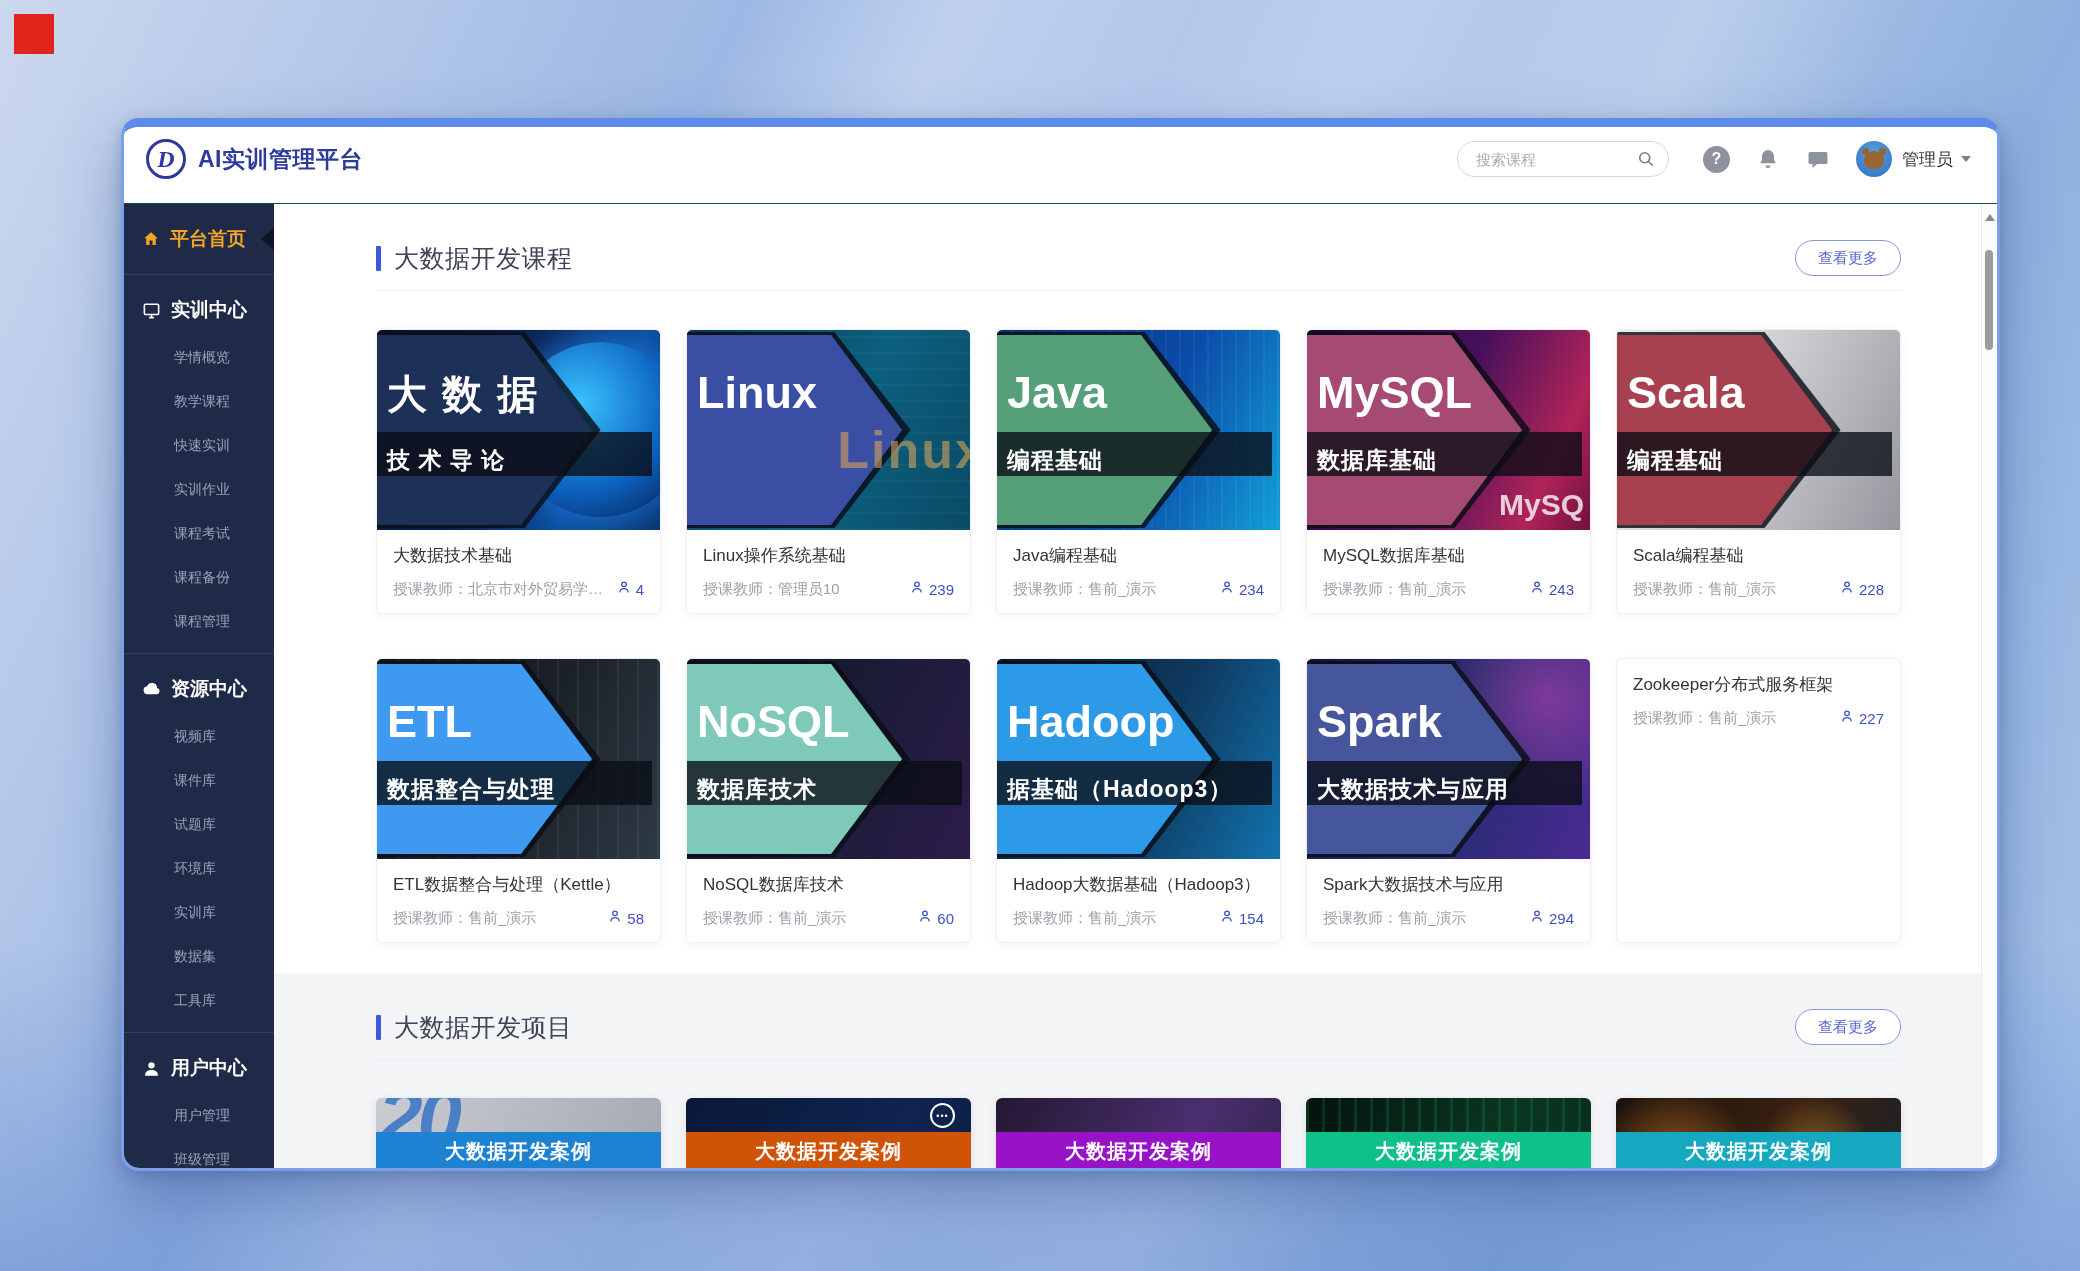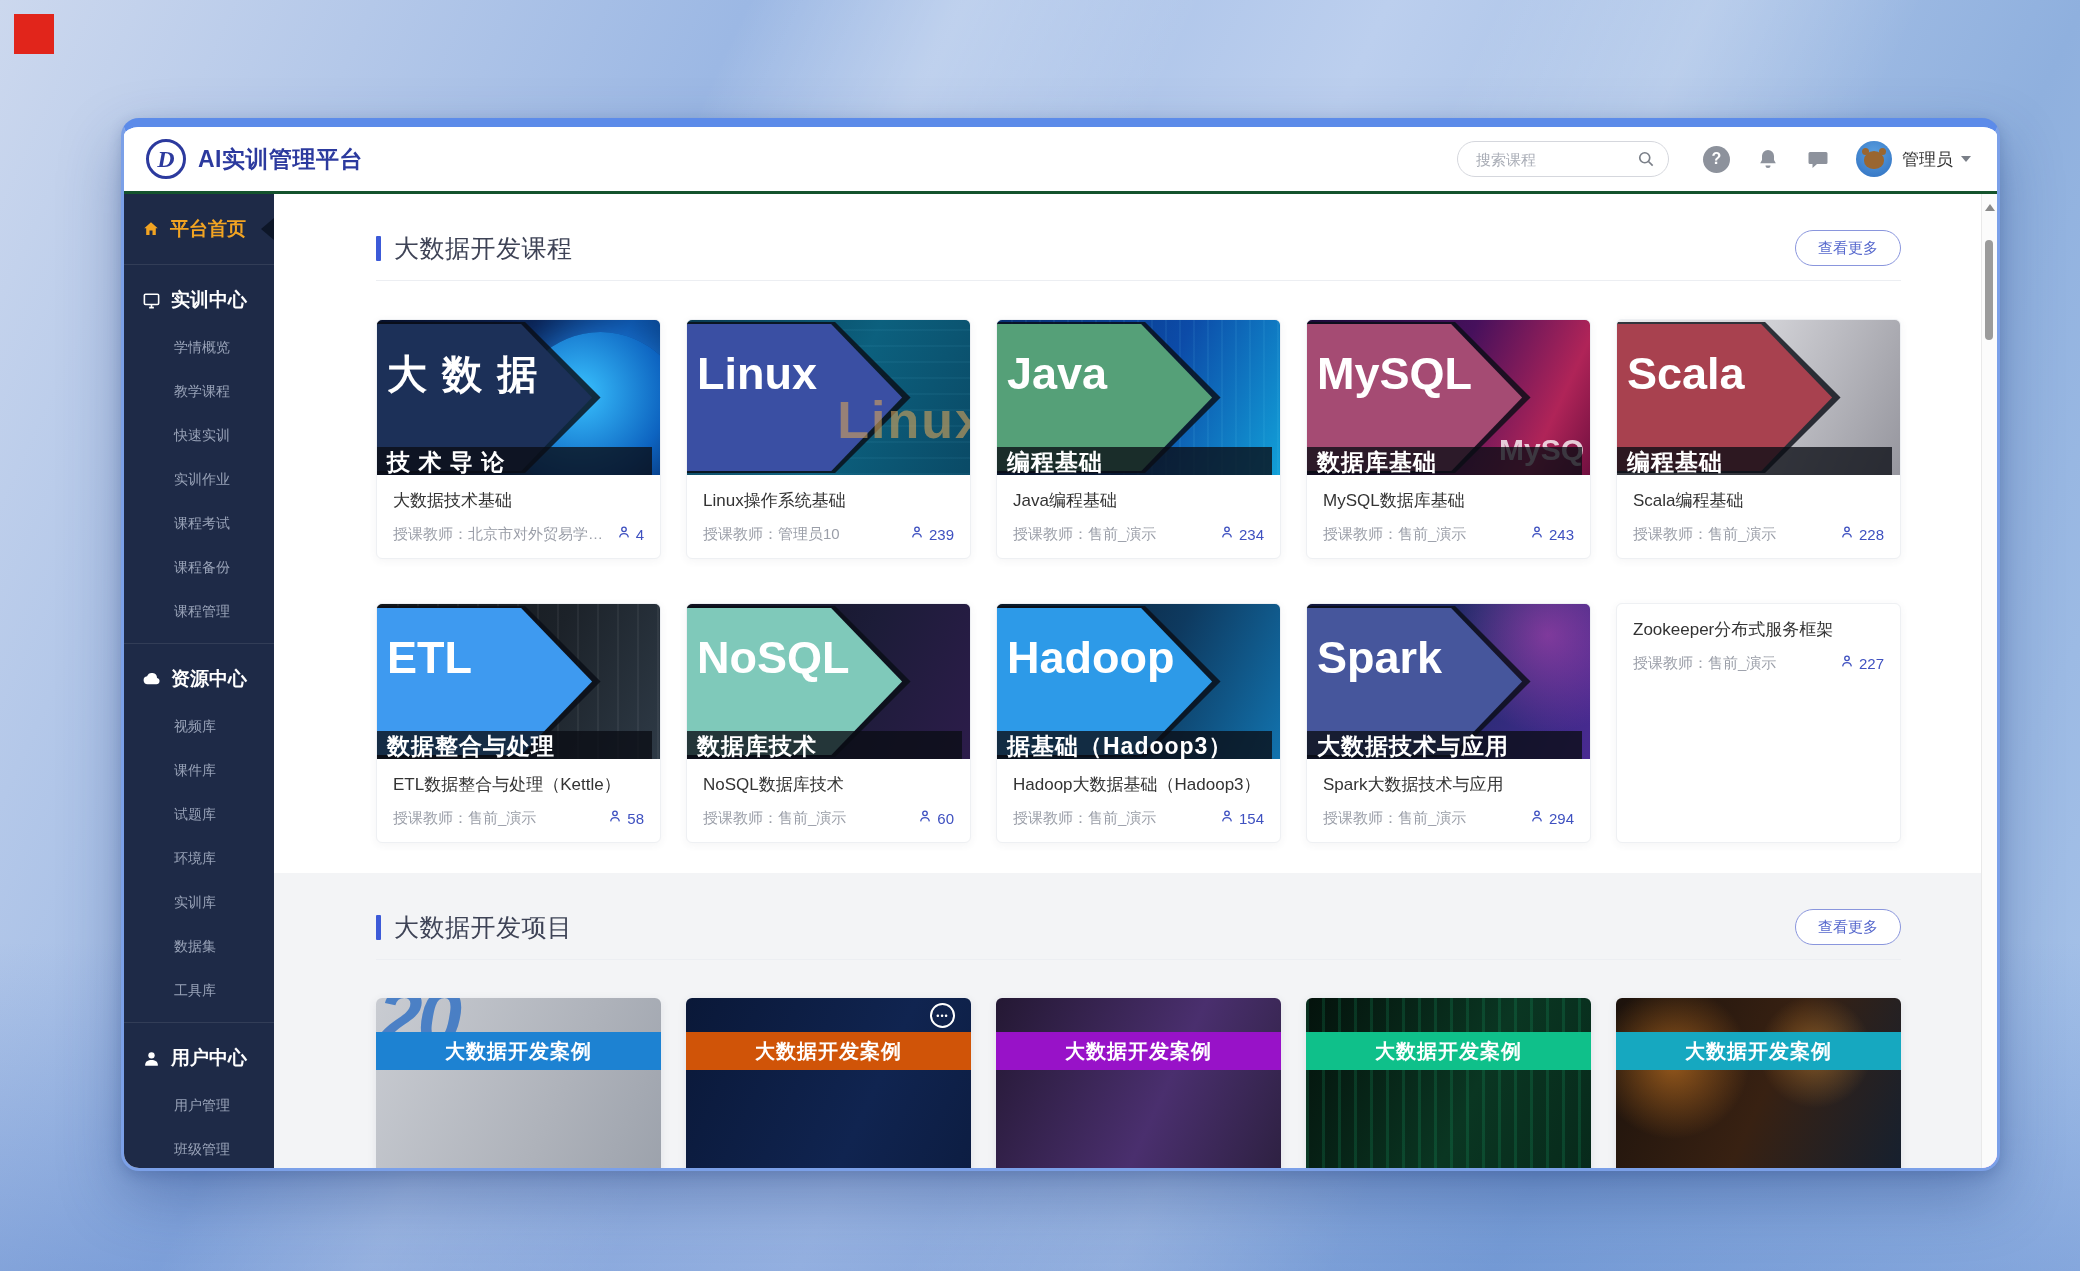--- a/index.html
+++ b/index.html
@@ -12,22 +12,22 @@
   .desktop::after{content:'';position:absolute;left:0;right:0;bottom:0;height:26%;pointer-events:none;
     background:linear-gradient(180deg,rgba(60,110,200,0) 0%,rgba(50,100,190,.30) 100%);}
   .red-square{position:absolute;left:14px;top:14px;width:40px;height:40px;background:#e1251b;}
 
   
   .window{position:absolute;left:121px;top:118px;width:1873px;height:1041px;background:#fff;
     border:3px solid #7ba0e8;border-top:9px solid #5c8be9;border-radius:18px;overflow:hidden;
     box-shadow:0 26px 60px rgba(25,55,120,.35),0 4px 14px rgba(25,55,120,.22);z-index:2;}
 
   
-  .hdr{height:64px;display:flex;justify-content:space-between;align-items:center;padding:0 26px 0 22px;
-    border-bottom:3px solid #14532d;background:#fff;}
+  .hdr{height:64px;display:flex;justify-content:space-between;align-items:center;padding:0 26px 12px 22px;
+    border-bottom:1px solid #14532d;background:#fff;}
   .h-left{display:flex;align-items:center;}
   .logo{width:40px;height:40px;border-radius:50%;border:3px solid #2c3a9e;box-sizing:border-box;
     display:inline-flex;align-items:center;justify-content:center;color:#2c3a9e;}
   .logo::before{content:'D';font-family:"Liberation Serif","DejaVu Serif",serif;font-weight:bold;font-style:italic;font-size:24px;}
   .h-title{font-size:23px;font-weight:bold;color:#2c3a9e;margin-left:12px;letter-spacing:.5px;}
   .h-right{display:flex;align-items:center;}
   .search{position:relative;display:inline-flex;align-items:center;margin-right:34px;}
   .s-input{width:212px;height:36px;border:1px solid #d5d7dd;border-radius:18px;outline:none;
     padding:0 40px 0 18px;font-size:15px;color:#555;font-family:inherit;box-sizing:border-box;background:#fff;}
   .s-input::placeholder{color:#a9adb6;}
@@ -65,29 +65,29 @@
   .bar{width:5px;height:25px;background:#3c5ad8;margin-right:13px;border-radius:1px;}
   .sec-title{font-size:25px;color:#3e4356;letter-spacing:.5px;}
   .more-btn{height:36px;padding:0 22px;border-radius:18px;border:1px solid #8a96dd;color:#5668cd;background:#fff;
     font-size:15px;cursor:pointer;font-family:inherit;}
   .sec-divider{height:1px;background:#eceef2;margin-top:14px;}
   .grid{display:grid;grid-template-columns:repeat(5,1fr);column-gap:25px;row-gap:44px;margin-top:38px;}
 
   
   .card{background:#fff;border:1px solid #eef0f3;border-radius:6px;overflow:hidden;cursor:pointer;
     box-shadow:0 2px 8px rgba(60,70,90,.06);}
-  .cover{height:155px;position:relative;overflow:hidden;}
+  .cover{height:200px;position:relative;overflow:hidden;}
   .arrow-shadow{position:absolute;left:0;top:1%;width:79%;height:98%;z-index:1;background:rgba(10,13,22,.82);
     clip-path:polygon(0 0,66% 0,100% 50%,66% 100%,0 100%);}
   .arrow{position:absolute;left:0;top:2.5%;width:76%;height:95%;z-index:2;
     clip-path:polygon(0 0,67% 0,100% 50%,67% 100%,0 100%);}
   .cover-big{position:absolute;left:10px;top:20%;z-index:4;color:#fff;font-weight:bold;font-size:45px;line-height:1;white-space:nowrap;}
   .cover-big.cn{font-size:40px;letter-spacing:2px;top:22%;}
   .cover-big.sm{font-size:35px;top:24%;}
-  .cover-band{position:absolute;left:0;right:8px;top:51%;height:22%;background:rgba(10,13,20,.78);z-index:3;display:flex;align-items:flex-start;margin-top:48px;}
+  .cover-band{position:absolute;left:0;right:8px;top:51%;height:22%;background:rgba(10,13,20,.78);z-index:3;display:flex;align-items:flex-end;}
   .cover-sub{color:#fff;font-weight:bold;font-size:23px;padding-left:10px;letter-spacing:1px;white-space:nowrap;}
   .wm{position:absolute;z-index:2;font-weight:bold;white-space:nowrap;}
   .wm-linux{right:-16px;top:45%;font-size:52px;color:rgba(214,164,90,.6);letter-spacing:2px;}
   .wm-mysql{right:6px;bottom:8px;font-size:30px;color:rgba(255,255,255,.78);}
   .info{padding:14px 16px;}
   .c-title{font-size:17px;color:#333;white-space:nowrap;overflow:hidden;}
   .meta{display:flex;align-items:center;margin-top:12px;}
   .teacher{flex:1;font-size:15px;color:#9a9ea8;white-space:nowrap;overflow:hidden;text-overflow:ellipsis;}
   .count{display:flex;align-items:center;gap:4px;margin-left:8px;}
   .c-num{font-size:15px;color:#3f51c0;}

